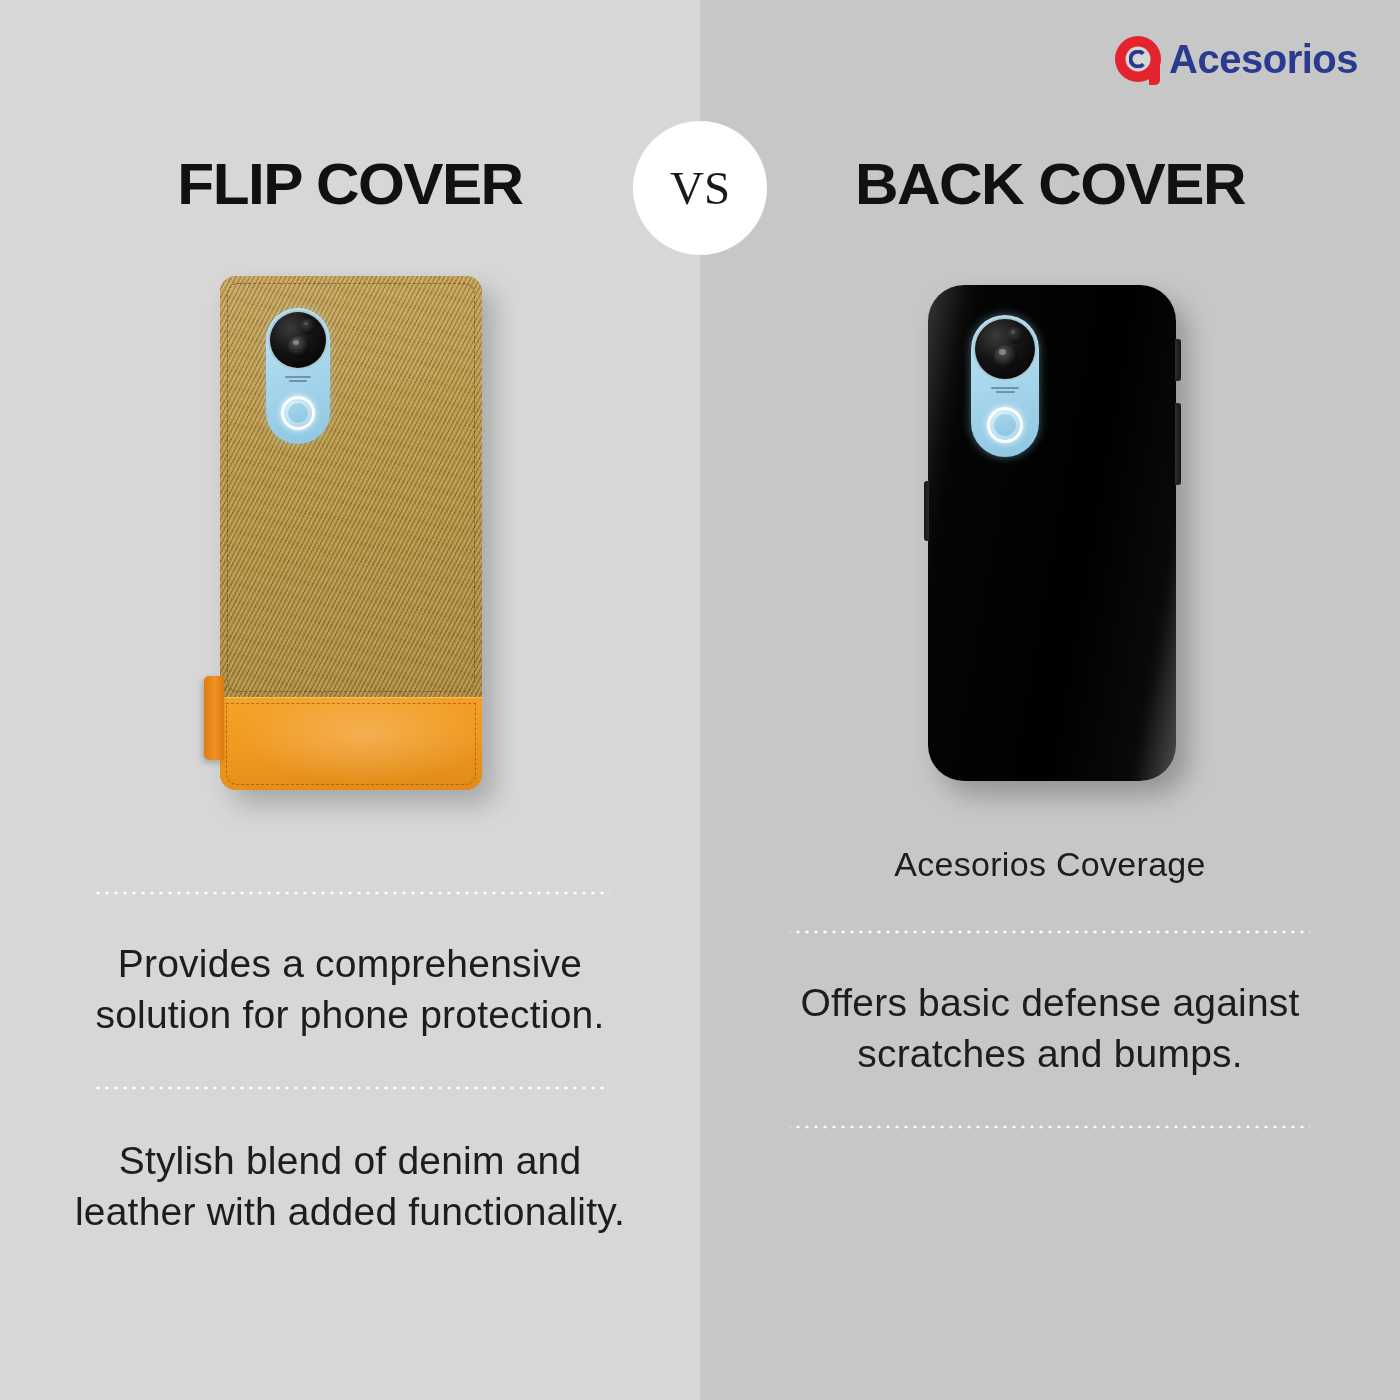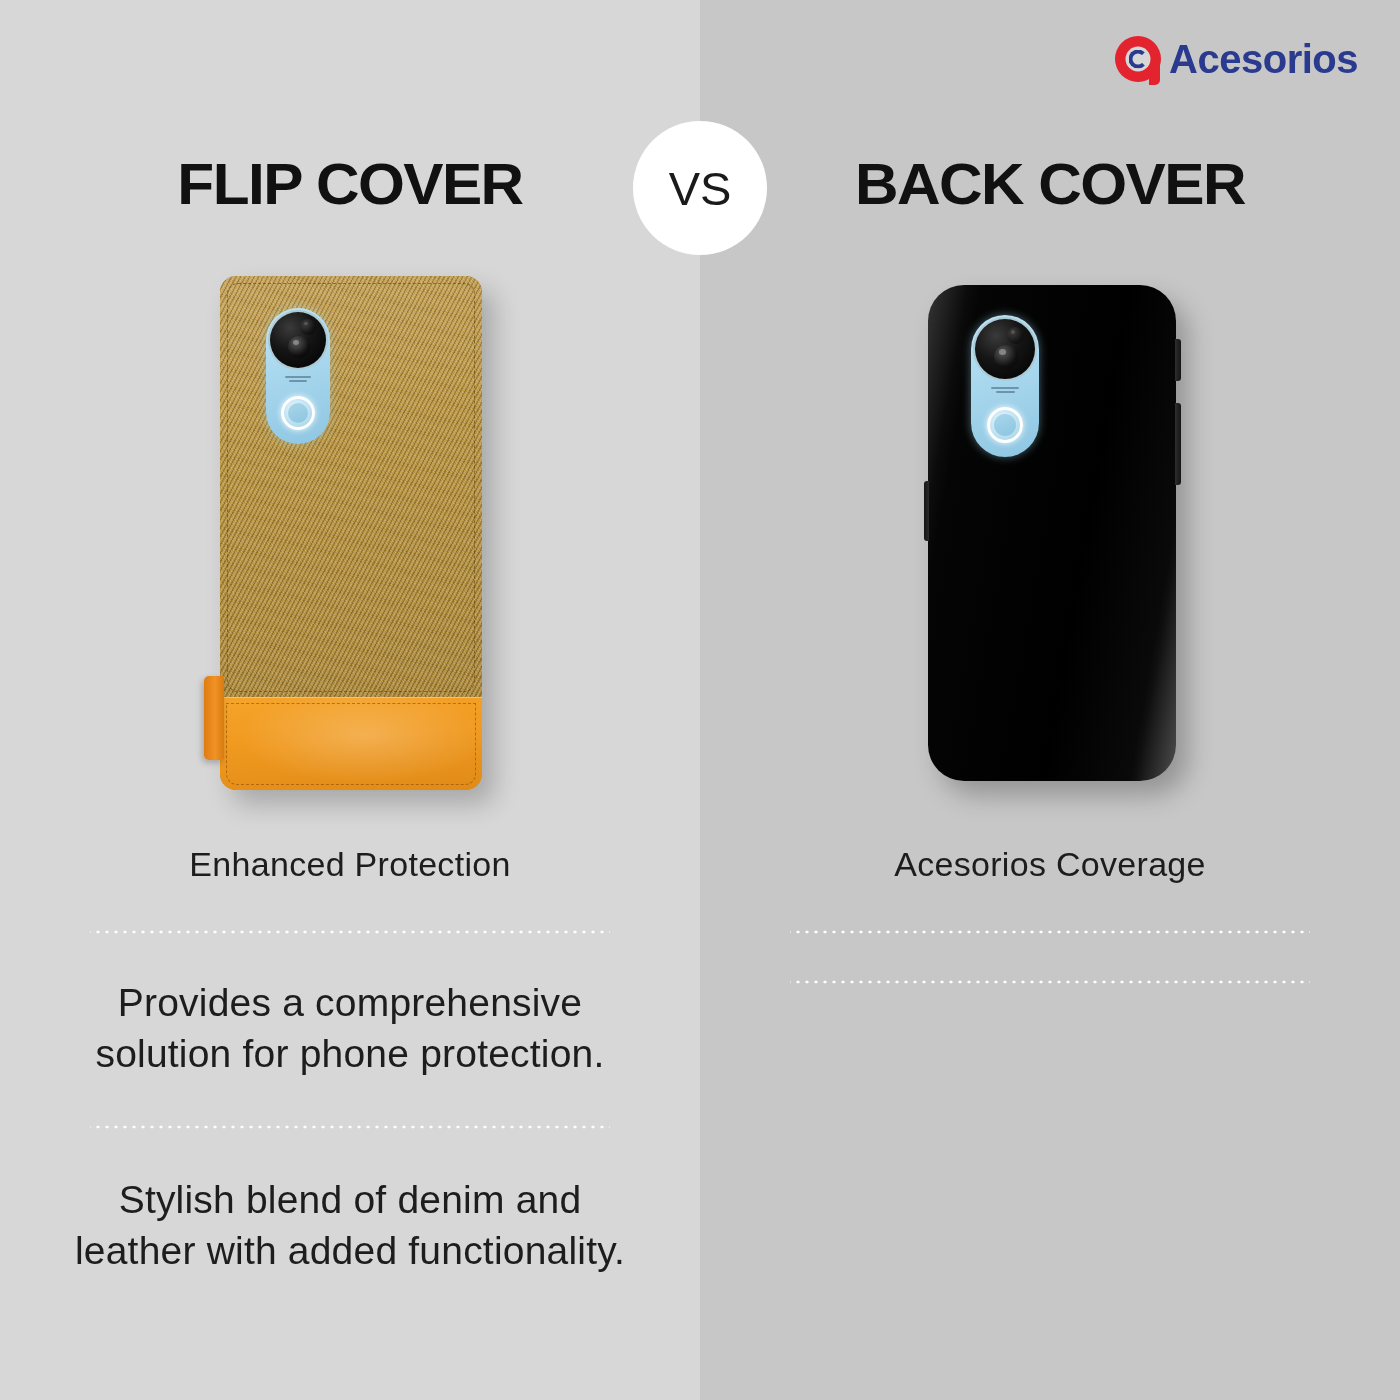--- a/index.html
+++ b/index.html
@@ -89,20 +89,21 @@
     position:absolute;
     left:633px; top:121px;
     width:134px; height:134px;
     border-radius:50%;
     background:#ffffff;
     display:flex; align-items:center; justify-content:center;
     font-size:47px;
     color:#1a1a1a;
     letter-spacing:0px;
     z-index:30;
+    font-family:Liberation Serif, serif;
   }
 
   
   
   #flip-cover {
     position:absolute;
     left:220px; top:276px;
     width:262px; height:514px;
     border-radius:16px;
     z-index:15;
@@ -365,24 +366,24 @@
     </div>
     <div class="cam-text">
       <i></i>
         <i class="s"></i>
     </div>
     <div class="cam-flash"></div>
   </div>
 </div>
 
 <div class="col" id="col-left">
-  <div class="subtitle">Enhanced Protection</div>
   <div class="divider"></div>
   <div class="feature f1">Provides a comprehensive solution for phone protection.</div>
   <div class="divider"></div>
   <div class="feature f2">Stylish blend of denim and leather with added functionality.</div>
 </div>
 
 <div class="col" id="col-right">
   <div class="subtitle">Acesorios Coverage</div>
   <div class="divider"></div>
+  <div class="feature f1">Offers basic defense against scratches and bumps.</div>
   <div class="divider"></div>
 </div>
 
 </body></html>

